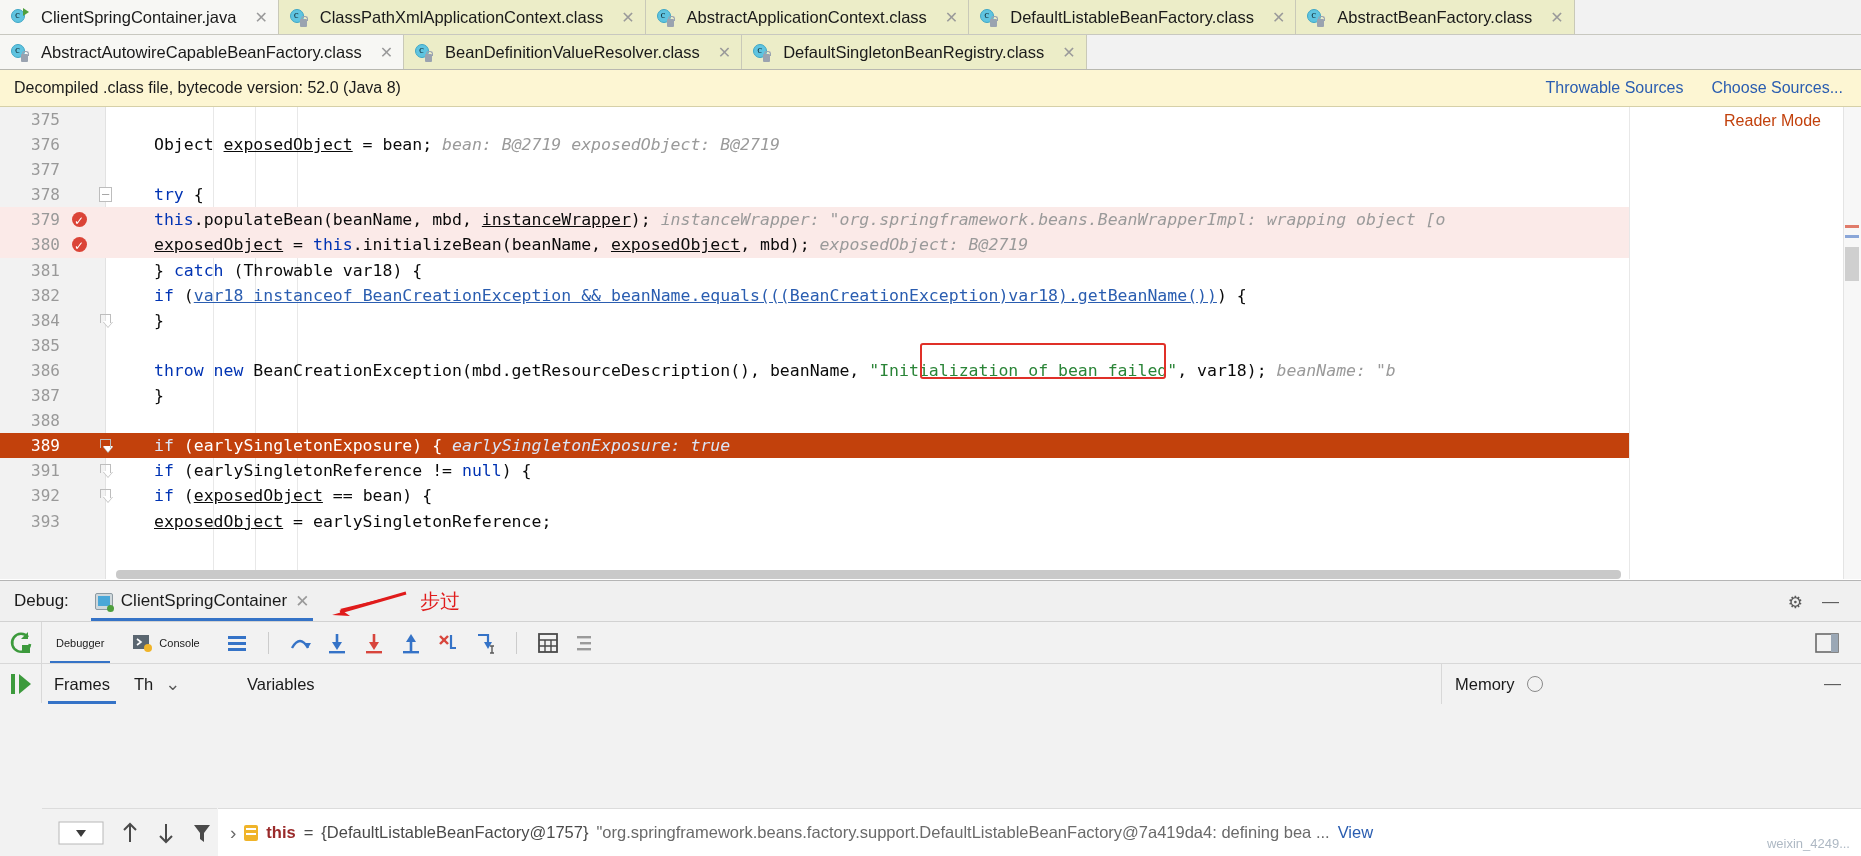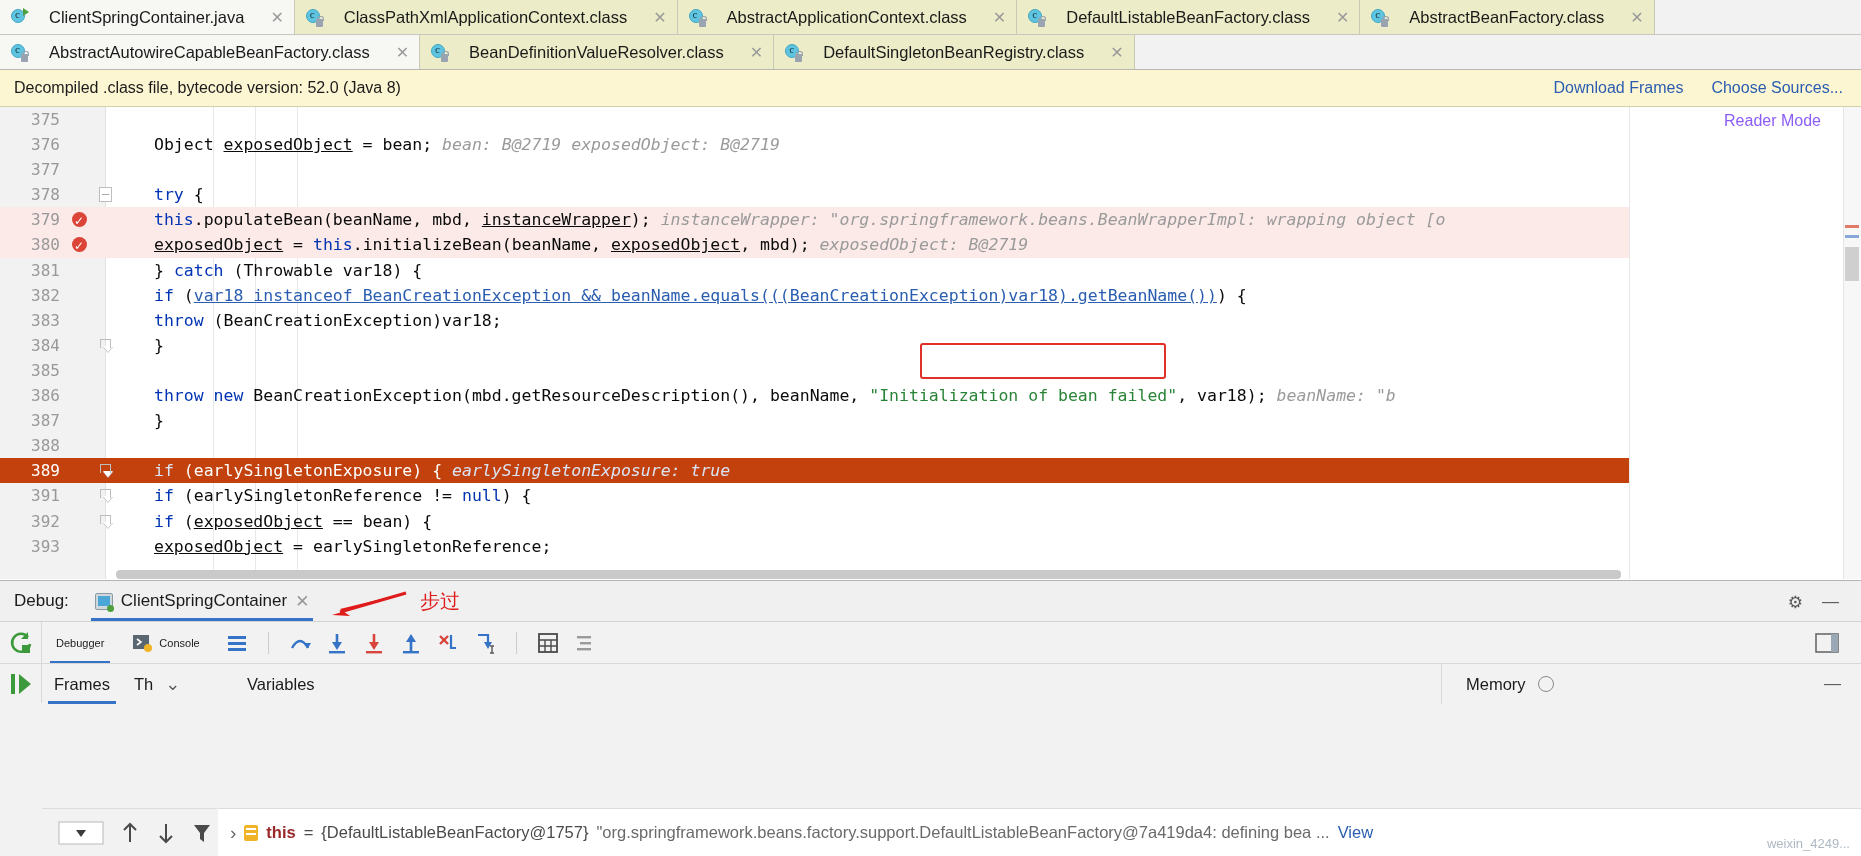--- a/index.html
+++ b/index.html
@@ -14,21 +14,21 @@
 
   
   .tabrow {
     display: flex; align-items: stretch;
     background: #f2f2f2;
     height: 35px;
     border-bottom: 1px solid #c8c8c0;
   }
   .tabrow.second { border-bottom: 1px solid #b8b8b0; }
   .tab {
-    display: flex; align-items: center; gap: 22px;
+    display: flex; align-items: center; gap: 14px;
     padding: 0 10px 0 11px;
     background: #ecedc8;
     border-right: 1px solid #c9c9b8;
     font-size: 16.5px; color: #1a1a1a;
     white-space: nowrap; cursor: default;
     position: relative;
   }
   .tab.active { background: #f7f7f4; }
   .tab .close { color: #9a9a9a; font-size: 16px; margin-left: 4px; }
   .tab-icon {
@@ -154,21 +154,21 @@
   .redbox {
     position: absolute; left: 920px; top: 236px;
     width: 246px; height: 36px;
     border: 2px solid #e03028; border-radius: 3px;
     pointer-events: none;
   }
 
   .reader-mode {
     position: absolute; right: 22px; top: 5px;
     font-family: "Liberation Sans", sans-serif;
-    font-size: 16px; color: #8b5cf6;
+    font-size: 16px; color: #c2410c;
   }
   .right-strip {
     position: absolute; right: 0; top: 0; bottom: 0; width: 18px;
     background: #f7f7f7; border-left: 1px solid #e4e4e4;
   }
   .editor-right-pane {
     position: absolute; right: 18px; top: 0; bottom: 0; width: 214px;
     background: #ffffff; border-left: 1px solid #e8e8e8;
   }
   .scroll-mark { position: absolute; right: 2px; width: 14px; height: 3px; }
@@ -258,21 +258,21 @@
     font-size: 16.5px; color: #1b1b1b; padding: 0 12px;
     height: 40px; display: flex; align-items: center; position: relative;
   }
   .panel-tabs .pt.active::after {
     content: ""; position: absolute; left: 6px; right: 6px; bottom: 0;
     height: 3px; background: #3573c7;
   }
   .frames-col { width: 175px; position: relative; }
   .mem-col {
     position: absolute; right: 0; top: 0; width: 420px; height: 40px;
-    display: flex; align-items: center; gap: 12px; padding-left: 24px;
+    display: flex; align-items: center; gap: 12px; padding-left: 13px;
     border-left: 1px solid #d8d8d8;
   }
 
   .frames-toolbar {
     position: absolute; left: 42px; bottom: 0; width: 175px; height: 48px;
     display: flex; align-items: center; gap: 16px; padding-left: 16px;
     border-top: 1px solid #dcdcdc;
   }
   .vars-body {
     position: absolute; left: 218px; right: 0; bottom: 0; height: 48px;
@@ -377,21 +377,21 @@
         </span>
         <span>DefaultSingletonBeanRegistry.class</span>
         <span class="close">✕</span>
       </div>
       <div class="filler"></div>
     </div>
 
   <div class="notice">
     <span>Decompiled .class file, bytecode version: 52.0 (Java 8)</span>
     <span class="spacer"></span>
-    <a>Download Frames</a>
+    <a>Throwable Sources</a>
     <a>Choose Sources...</a>
   </div>
 
   <div class="editor">
     <div class="gutter"></div>
     <div class="gutter2"></div>
     <div class="indent-guide" style="left:213px"></div>
     <div class="indent-guide" style="left:255px"></div>
     <div class="indent-guide" style="left:297px"></div>
     <div class="lines" id="code-lines">
@@ -422,24 +422,20 @@
           <span class="bp"></span>
           <span class="code">            <u class="fld">exposedObject</u> = <span class="kw">this</span>.initializeBean(beanName, <u class="fld">exposedObject</u>, mbd);   <span class="hint">exposedObject: B@2719</span></span>
         </div>
         <div class="line">
           <span class="num">381</span>
           <span class="code">        } <span class="kw">catch</span> (Throwable var18) {</span>
         </div>
         <div class="line">
           <span class="num">382</span>
           <span class="code">            <span class="kw">if</span> (<span class="link">var18 instanceof BeanCreationException &amp;&amp; beanName.equals(((BeanCreationException)var18).getBeanName())</span>) {</span>
-        </div>
-        <div class="line">
-          <span class="num">383</span>
-          <span class="code">                <span class="kw">throw</span> (BeanCreationException)var18;</span>
         </div>
         <div class="line">
           <span class="num">384</span>
           <span class="fold tri"></span>
           <span class="code">            }</span>
         </div>
         <div class="line">
           <span class="num">385</span>
           <span class="code">&nbsp;</span>
         </div>

